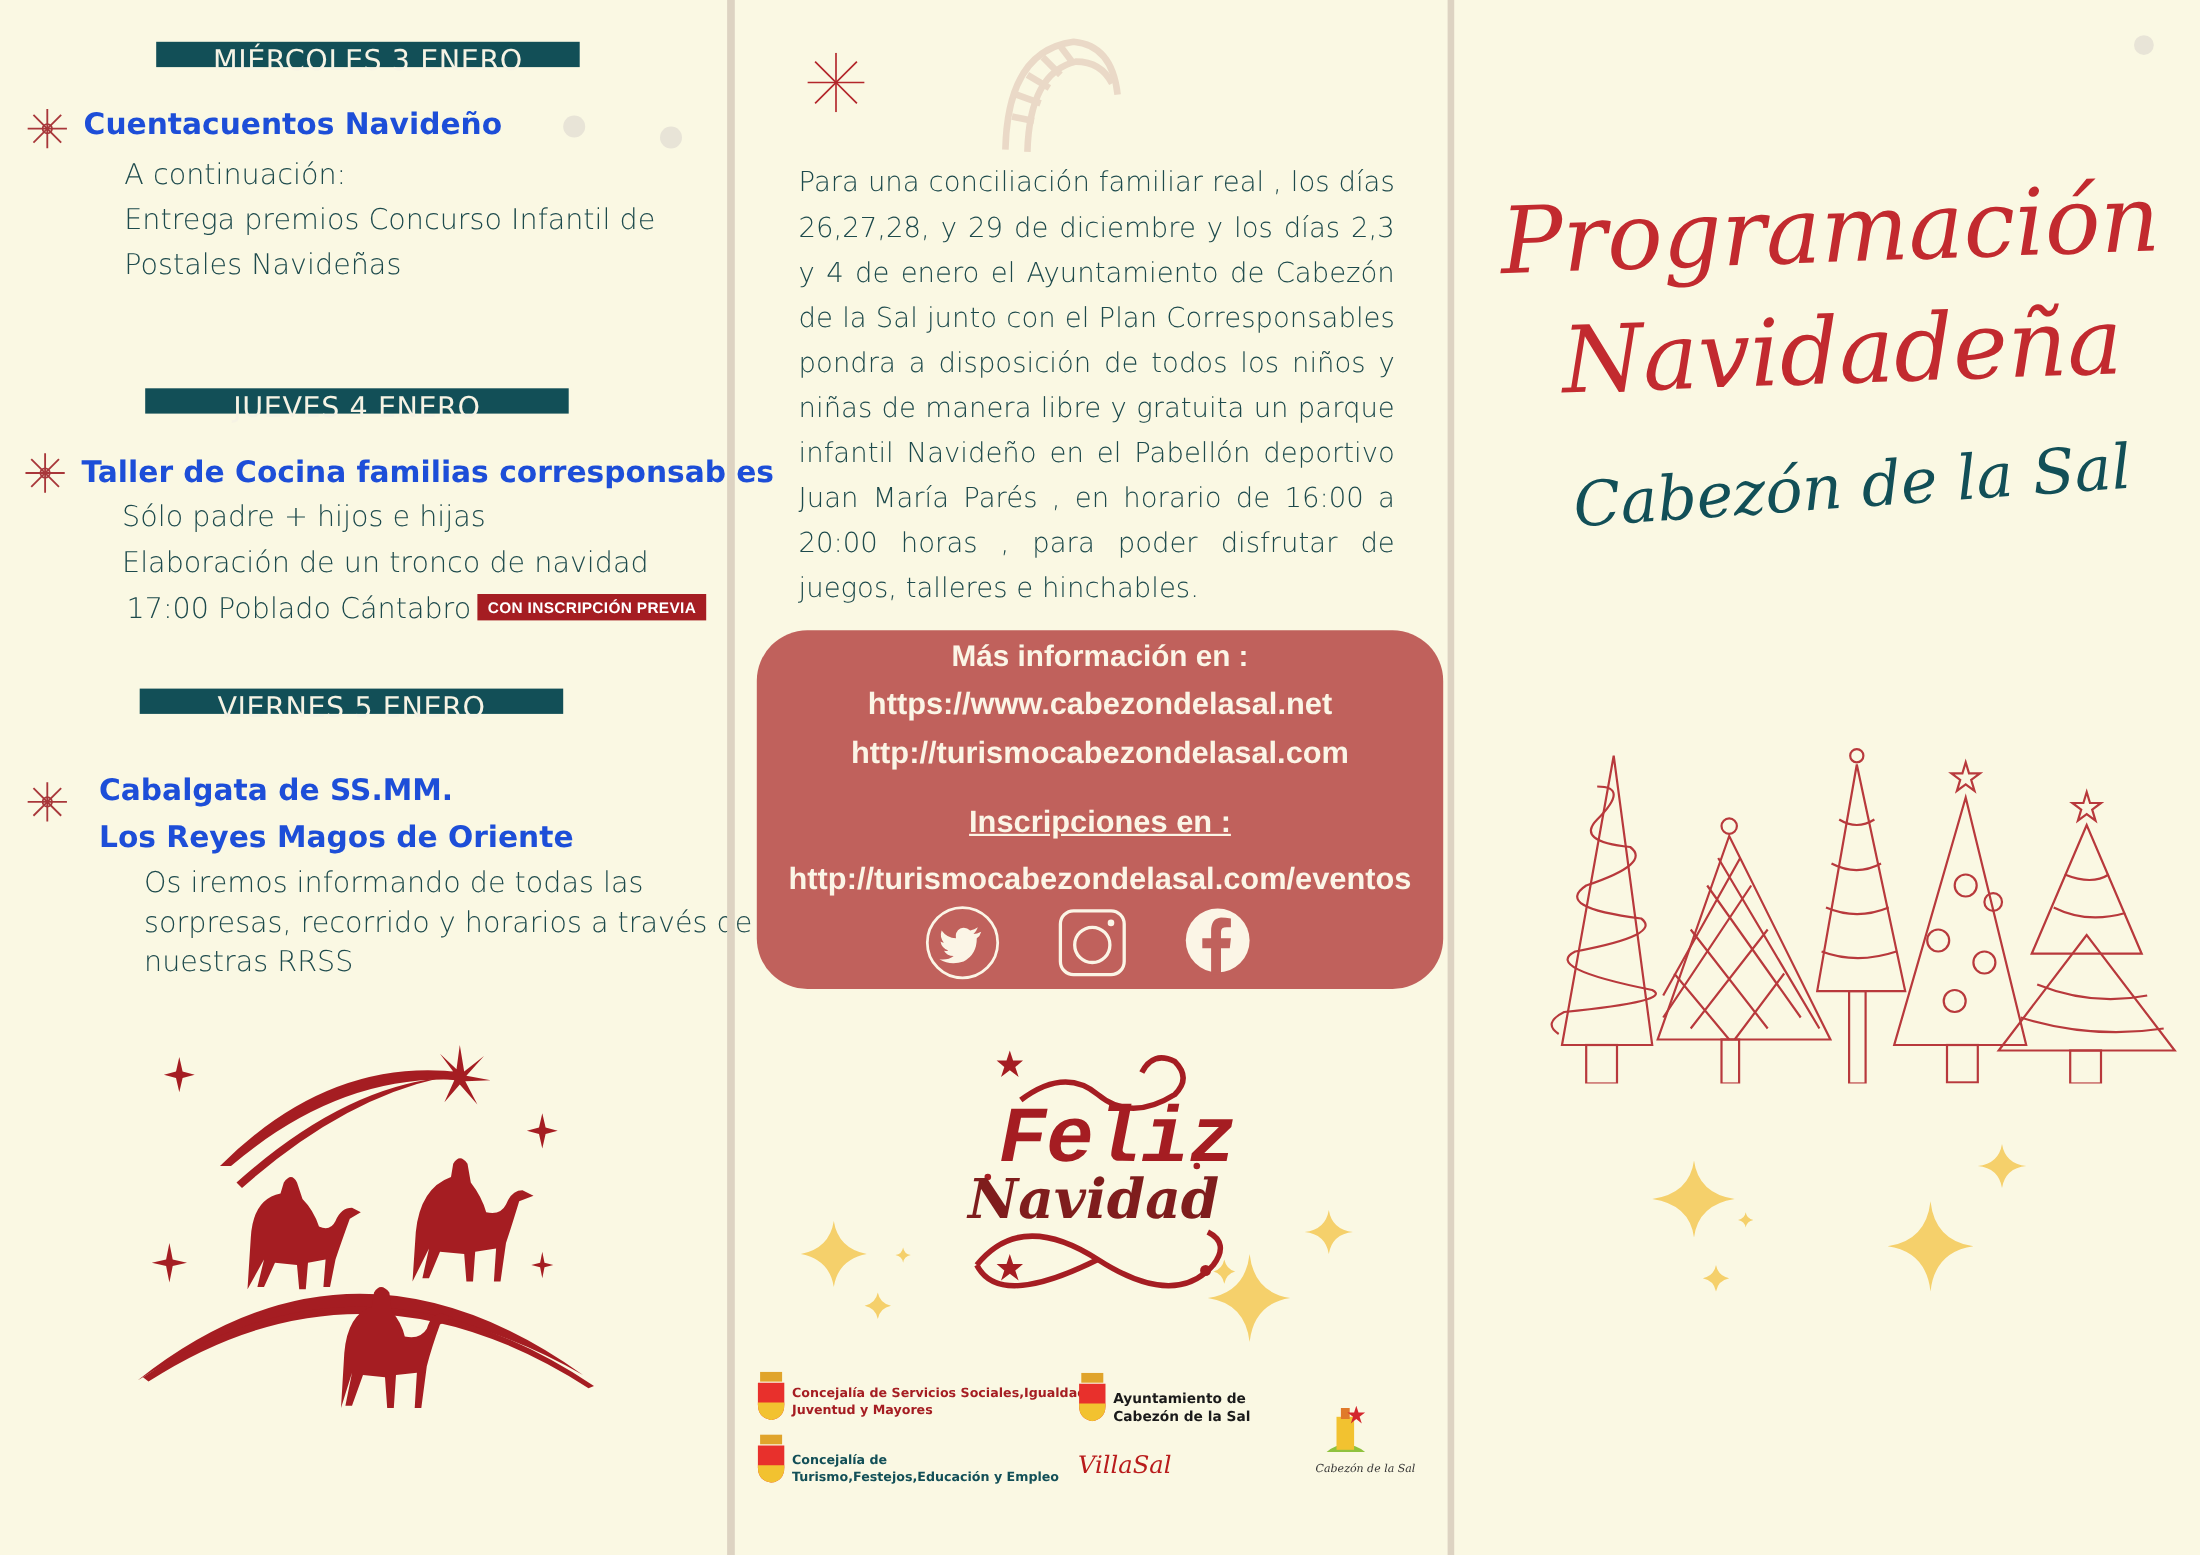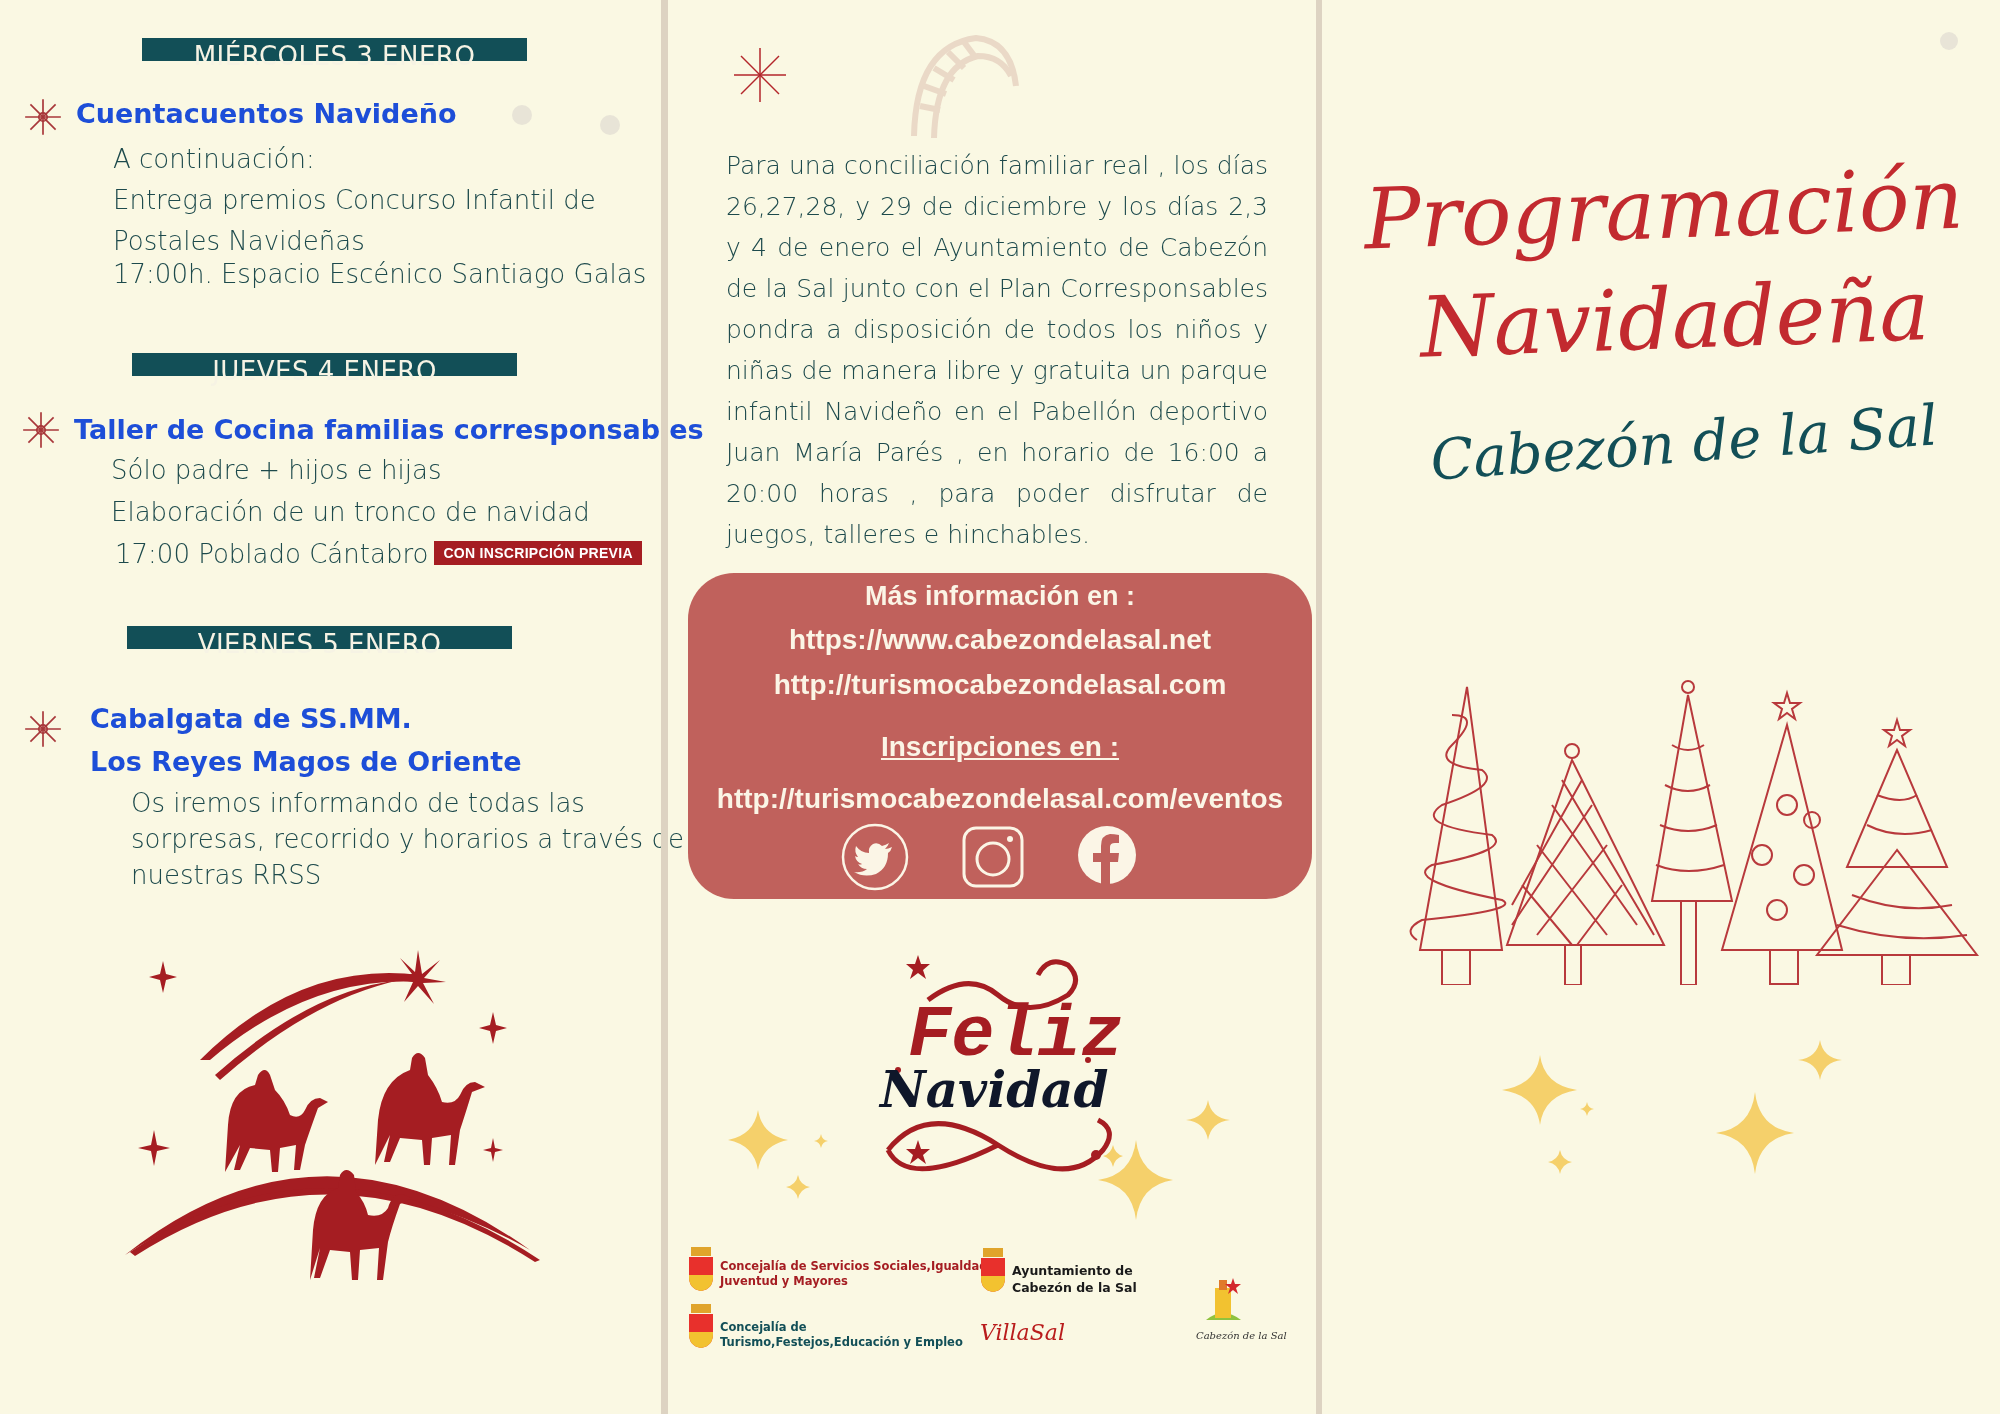--- a/index.html
+++ b/index.html
@@ -77,21 +77,20 @@
         <line x1="3" y1="20" x2="37" y2="20"></line>
         <line x1="8" y1="8" x2="32" y2="32"></line>
         <line x1="32" y1="8" x2="8" y2="32"></line>
         <circle cx="20" cy="20" r="4"></circle>
       </g>
   </svg>
   <div class="event-title" style="left:76px;top:98px;">Cuentacuentos Navideño</div>
   <div class="event-line" style="left:76px;top:144px;">A continuación:</div>
   <div class="event-line" style="left:76px;top:185px;">Entrega premios Concurso Infantil de</div>
   <div class="event-line" style="left:76px;top:226px;">Postales Navideñas</div>
-  <div class="event-line" style="left:76px;top:259px;">17:00h. Espacio Escénico Santiago Galas</div>
 
   <div class="day-banner" style="left:132px;top:353px;width:385px;">JUEVES 4 ENERO</div>
   <svg class="snowflake" style="left:20px;top:409px;" viewBox="0 0 40 40">
     <g stroke="#a8373a" stroke-width="1.6" fill="none">
         <line x1="20" y1="3" x2="20" y2="37"></line>
         <line x1="3" y1="20" x2="37" y2="20"></line>
         <line x1="8" y1="8" x2="32" y2="32"></line>
         <line x1="32" y1="8" x2="8" y2="32"></line>
         <circle cx="20" cy="20" r="4"></circle>
       </g>
@@ -206,21 +205,21 @@
       </g>
       <g fill="#a51d22">
         <polygon points="50,15 53,24 62,24 55,30 58,39 50,33 42,39 45,30 38,24 47,24"></polygon>
         <polygon points="50,200 53,209 62,209 55,215 58,224 50,218 42,224 45,215 38,209 47,209"></polygon>
         <circle cx="228" cy="215" r="5"></circle>
           <circle cx="30" cy="130" r="3"></circle>
           <circle cx="220" cy="120" r="3"></circle>
       </g>
     </svg>
     <div style="position:absolute;left:40px;top:55px;font-family:Liberation Mono, monospace;font-style:italic;font-weight:bold;font-size:72px;color:#a51d22;">Feliz</div>
-    <div style="position:absolute;left:12px;top:120px;font-family:'DejaVu Serif',serif;font-style:italic;font-weight:bold;font-size:50px;color:#0f172a;">Navidad</div>
+    <div style="position:absolute;left:12px;top:120px;font-family:'DejaVu Serif',serif;font-style:italic;font-weight:bold;font-size:50px;color:#7f1d1d;">Navidad</div>
   </div>
 
   <svg style="position:absolute;left:50px;top:1050px;width:580px;height:190px;" viewBox="0 0 580 190">
     <g fill="#f5d06b">
       <path d="M40 60 Q44 85 70 90 Q44 95 40 120 Q36 95 10 90 Q36 85 40 60 Z"></path>
       <path d="M80 125 Q82 135 92 137 Q82 139 80 149 Q78 139 68 137 Q78 135 80 125 Z"></path>
       <path d="M103 84 Q104 90 110 91 Q104 92 103 98 Q102 92 96 91 Q102 90 103 84 Z"></path>
       <path d="M490 50 Q493 68 512 70 Q493 72 490 90 Q487 72 468 70 Q487 68 490 50 Z"></path>
       <path d="M418 90 Q422 125 455 130 Q422 135 418 170 Q414 135 380 130 Q414 125 418 90 Z"></path>
       <path d="M395 95 Q397 104 405 106 Q397 108 395 117 Q393 108 385 106 Q393 104 395 95 Z"></path>

